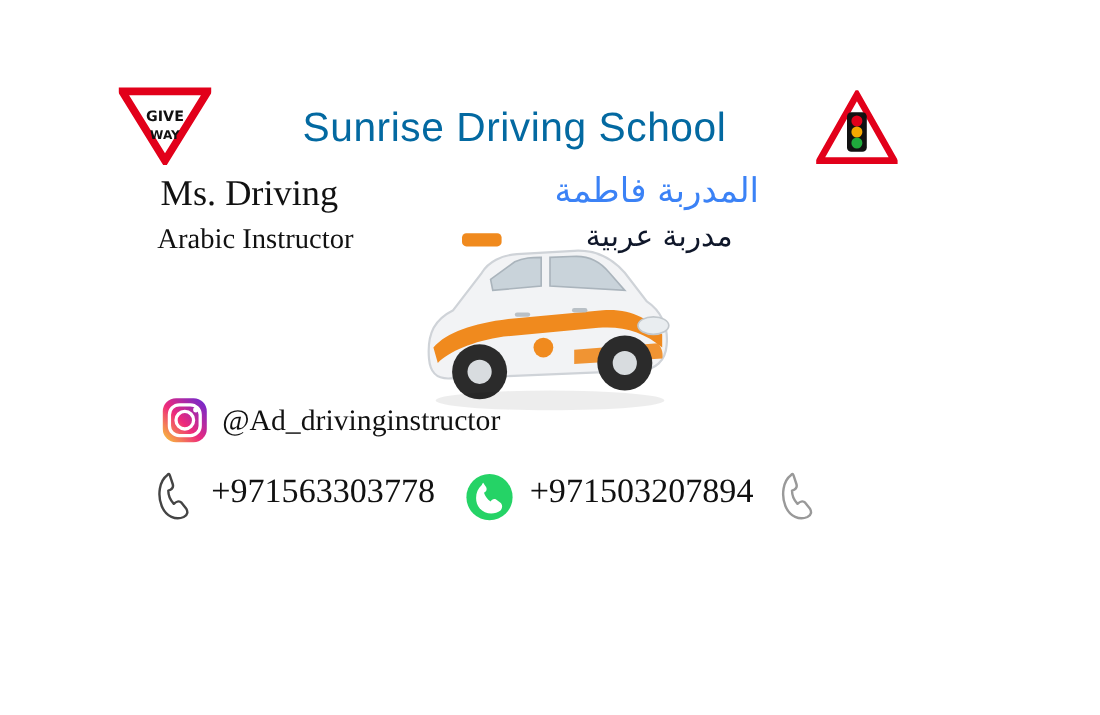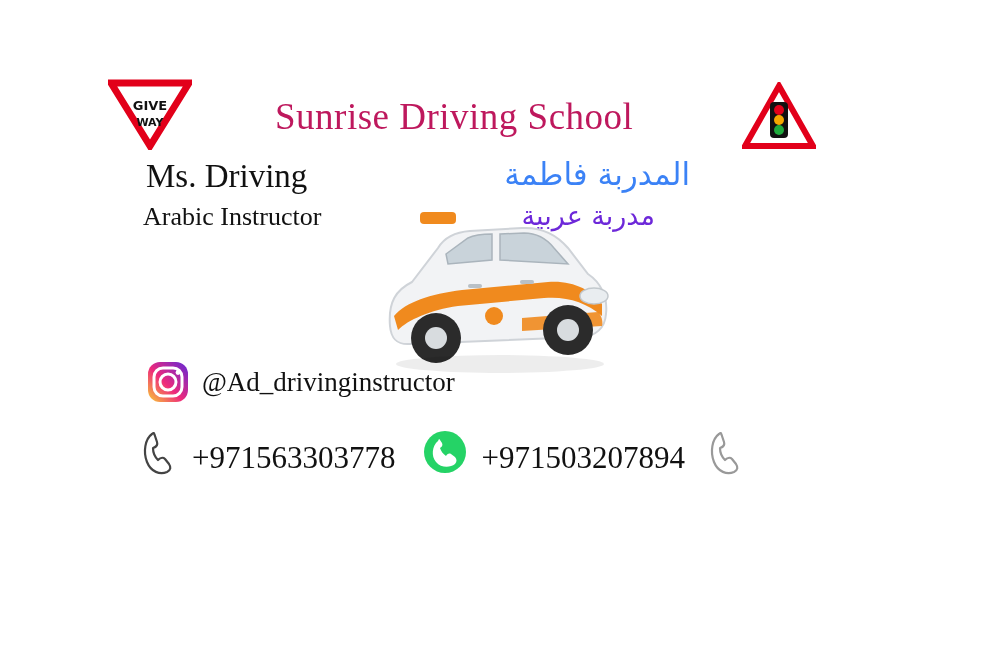--- a/index.html
+++ b/index.html
@@ -44,22 +44,22 @@
     height: 68px;
   }
   .trafficsign svg { display: block; }
 
   
   .school-title {
     position: absolute;
     left: 275px;
     top: 95px;
     font-size: 37px;
-    font-family: Liberation Serif, serif;
-    color: #be185d;
+    font-family: Liberation Sans, sans-serif;
+    color: #0369a1;
     white-space: nowrap;
     letter-spacing: 0.5px;
   }
 
   .instructor-name {
     position: absolute;
     left: 146px;
     top: 158px;
     font-size: 33px;
     font-family: "Liberation Serif", serif;
@@ -84,25 +84,25 @@
     font-size: 31px;
     font-family: "DejaVu Sans", sans-serif;
     color: #3b82f6;
     white-space: nowrap;
     direction: rtl;
     text-align: right;
   }
 
   .arabic-role {
     position: absolute;
-    right: 253px;
+    right: 242px;
     top: 200px;
     font-size: 27px;
     font-family: "DejaVu Sans", sans-serif;
-    color: #6d28d9;
+    color: #0f172a;
     white-space: nowrap;
     direction: rtl;
     text-align: center;
   }
 
   
   .car-wrap {
     position: absolute;
     left: 372px;
     top: 198px;
@@ -131,21 +131,21 @@
     color: #111111;
     white-space: nowrap;
   }
 
   
   .phone-row {
     position: absolute;
     left: 140px;
     top: 428px;
     display: flex;
-    align-items: flex-end;
+    align-items: flex-start;
     gap: 12px;
   }
   .phone-icon {
     width: 40px;
     height: 46px;
     flex: 0 0 40px;
   }
   .phone-number {
     font-size: 31px;
     font-family: "Liberation Serif", serif;

